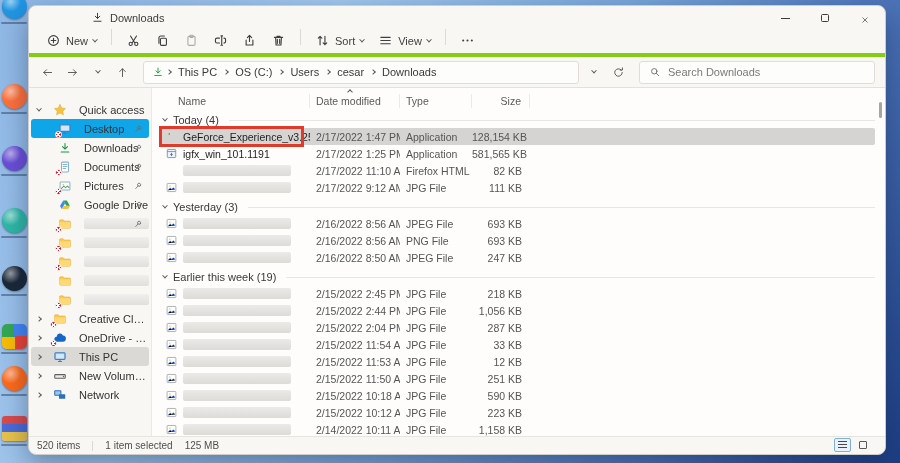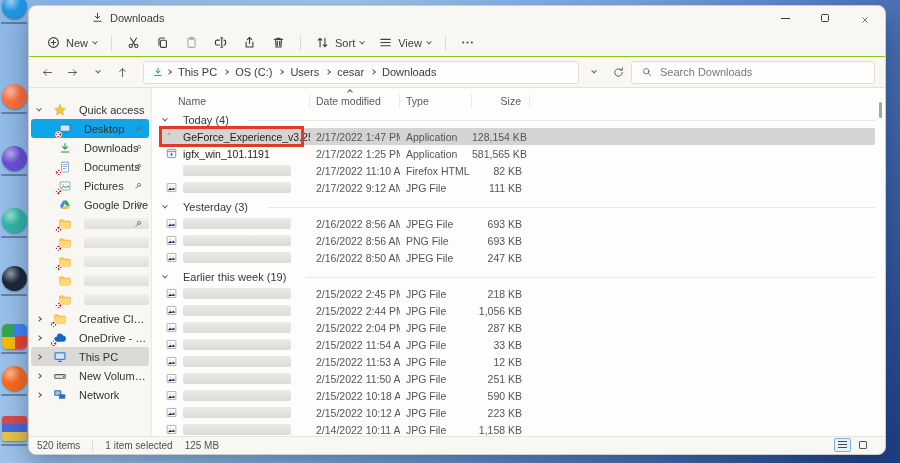--- a/index.html
+++ b/index.html
@@ -16,34 +16,34 @@
   .titlebar{height:23px;display:flex;align-items:center;padding-left:62px;position:relative;flex:0 0 auto}
   .tab{display:flex;align-items:center;gap:6px;color:#3c3c3c}
   .tab .svgi{width:13px;height:13px;color:#3c3c3c}
   .wincontrols{position:absolute;right:0;top:0;height:24px;display:flex}
   .wcbtn{width:40px;height:24px;border:0;background:transparent;display:flex;align-items:center;justify-content:center;color:#3c3c3c}
   .glyph-min{width:9px;height:1px;background:#3c3c3c}
   .glyph-max{width:8px;height:8px;border:1px solid #3c3c3c;border-radius:1.5px}
   .glyph-close{width:10px;height:10px}
   .glyph-close svg{width:100%;height:100%;stroke:#3c3c3c;stroke-width:1.1}
   
-  .commandbar{height:28px;display:flex;align-items:center;padding:0 10px;border-bottom:1px solid #84cc16;flex:0 0 auto}
+  .commandbar{height:28px;display:flex;padding:0 10px;border-bottom:4px solid #84cc16;flex:0 0 auto}
   .tbtn{display:flex;align-items:center;gap:5px;height:23px;padding:0 7px;border:0;background:transparent;border-radius:4px;color:#3f3f3f;font-size:11px;font-family:inherit}
   .tbtn .svgi{width:15px;height:15px}
   .tbtn.disabled{opacity:.4}
   .tsep{width:1px;height:16px;background:#ddd9d5;margin:0 7px}
   
   .addressrow{height:31px;display:flex;align-items:center;padding:0 6px;border-bottom:1px solid #e4e1dd;flex:0 0 auto}
   .navbtn{width:25px;height:24px;border:0;background:transparent;display:flex;align-items:center;justify-content:center;color:#5a5a5a}
   .navbtn .svgi{width:13px;height:13px}
   .breadcrumb{height:23px;width:436px;margin-left:8px;border:1px solid #e0ddd9;background:#fdfdfc;border-radius:3px;display:flex;align-items:center;padding:0 8px;gap:3px;color:#3a3a3a}
   .breadcrumb .svgi{width:12px;height:12px}
   .crumb{padding:0 4px;white-space:nowrap}
   .addrbtns{display:flex;align-items:center;margin-left:2px}
-  .search{flex:1;height:23px;margin-right:4px;border:1px solid #e0ddd9;background:#fdfdfc;border-radius:3px;display:flex;align-items:center;gap:7px;padding:0 9px;color:#767676}
+  .search{flex:1;height:23px;margin-left:8px;margin-right:4px;border:1px solid #e0ddd9;background:#fdfdfc;border-radius:3px;display:flex;align-items:center;gap:7px;padding:0 9px;color:#767676}
   .search .svgi{width:12px;height:12px;color:#6a6a6a}
   .search input{border:0;outline:0;background:transparent;flex:1;font-family:inherit;font-size:11px;color:#333}
   .search input::placeholder{color:#7a7a7a}
   
   .winbody{flex:1;display:flex;min-height:0}
   .sidebar{width:122px;flex:0 0 auto;padding-top:12px;color:#333;position:relative;overflow:hidden}
   .srow{height:19px;display:flex;align-items:center;gap:12px;padding-left:6px;margin:0 2px;border-radius:3px;position:relative}
   .srow.lvl1{padding-left:27px}
   .srow.sel-gray{background:#dbd9d6}
   .srow.sel-blue{background:#0ea5e9}
@@ -56,21 +56,21 @@
   .sblur{height:11px;width:74px;border-radius:2px;background:linear-gradient(#f0efed,#e1dfdc)}
   .pin{position:absolute;right:6px;width:10px;height:10px;color:#6a6a6a}
   .pin svg{transform:rotate(42deg)}
   
   .filearea{flex:1;background:#fefdfc;border-left:1px solid #ebe9e6;position:relative;padding:4px 10px 0 8px;overflow:hidden}
   .colheaders{display:grid;grid-template-columns:150px 90px 72px 58px;height:17px;color:#5a5a5a;font-size:10.5px}
   .hcell{display:flex;align-items:center;padding-left:6px;border-right:1px solid #eceae7;position:relative;height:14px;margin-top:2px}
   .hcell:first-child{padding-left:18px}
   .hcell.size{justify-content:flex-end;padding-right:8px}
   .sort-caret{position:absolute;top:-4px;left:38px}
-  .grouphdr{height:16px;display:flex;align-items:center;gap:16px;margin-top:3px;color:#383838;padding-left:3px}
+  .grouphdr{height:16px;display:flex;align-items:center;gap:6px;margin-top:3px;color:#383838;padding-left:3px}
   .grouphdr .line{flex:1;height:1px;background:#e9e7e4;margin-left:4px}
   .frow{display:grid;grid-template-columns:150px 90px 72px 58px;height:17px;align-items:center;color:#555;font-size:10.5px;position:relative;border-radius:2px}
   .frow.selected{background:#d6d4d2}
   .cell{white-space:nowrap;overflow:hidden}
   .namecell{display:flex;align-items:center;gap:5px;padding-left:5px;color:#1f1f1f;font-size:10.5px}
   .datecell,.typecell{padding-left:6px}
   .sizecell{text-align:right;padding-right:8px}
   .fblur{height:11px;width:108px;border-radius:2px;background:linear-gradient(#ebeae8,#dddbd8)}
   .ficon{width:13px;height:13px;flex:0 0 auto}
   .ficon .svgi,.ficon svg{width:13px;height:13px;display:block}

